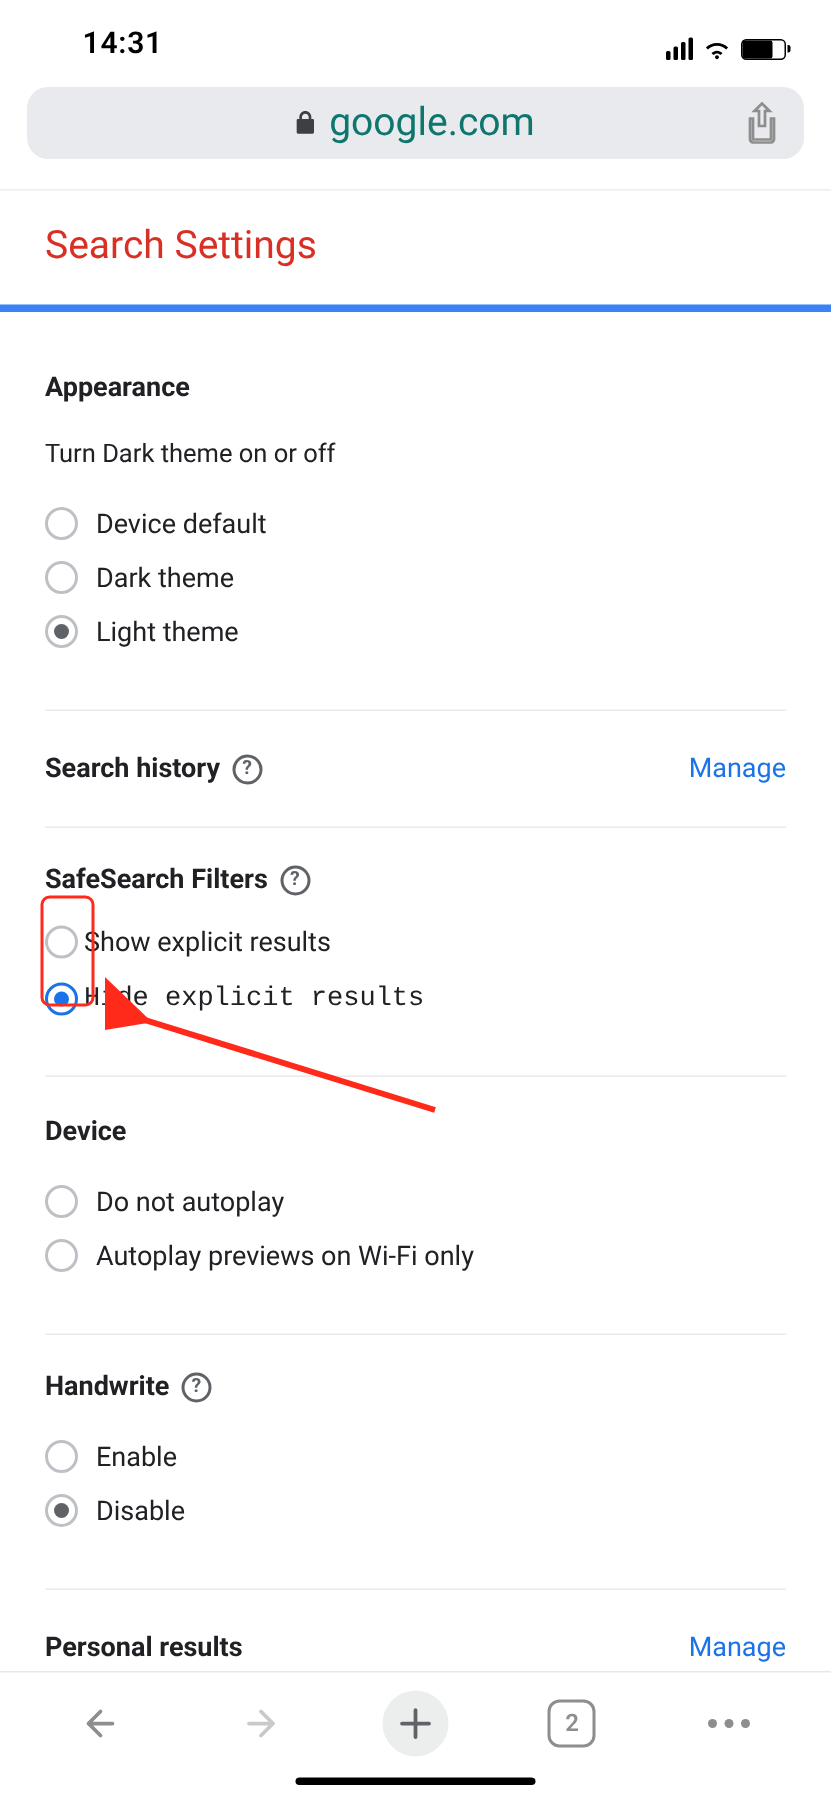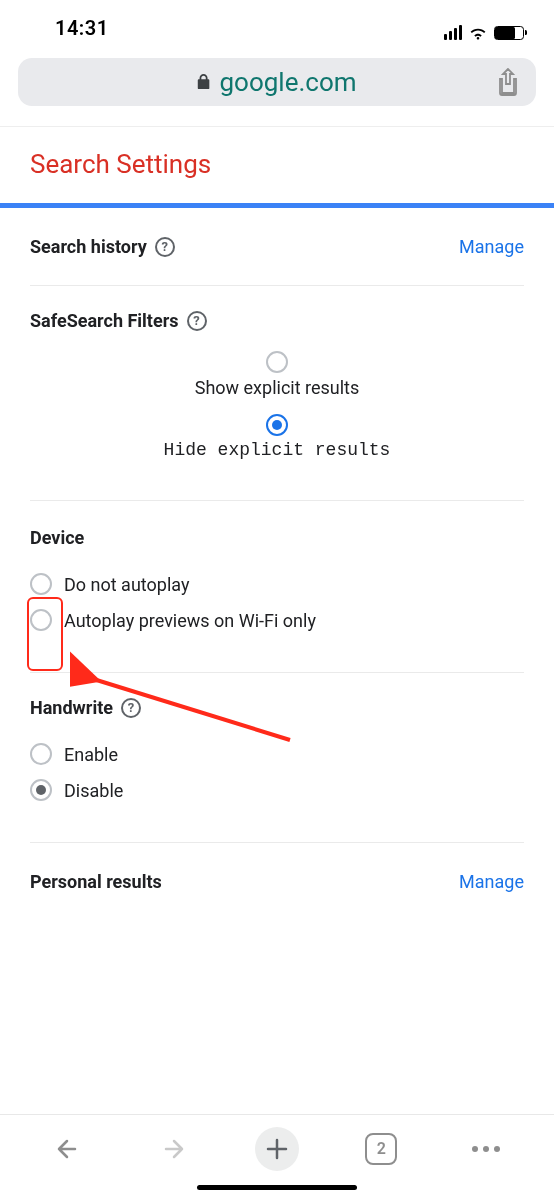--- a/index.html
+++ b/index.html
@@ -130,21 +130,21 @@
       font-size:16px; font-weight:600; color:#8e8e8e;
     }
     .more-dots { display:flex; gap:5px; }
     .more-dots span { width:6px; height:6px; border-radius:50%; background:#8e8e8e; }
 
     .home-indicator {
       position:absolute; bottom:8px; left:50%; transform:translateX(-50%);
       width:160px; height:5px; background:#000; border-radius:3px;
     }
     .ss-group { padding-top: 14px; }
-    .ss-group .radio-item { gap: 4px; padding:6px 0;flex-direction:column; }
+    .ss-group .radio-item { gap: 4px; padding:6px 0; }
     .ss-group .radio-item:nth-child(2) { padding-top: 10px; font-family: Liberation Mono, monospace; }
   </style>
 </head>
 <body>
 
 <div class="status-bar">
   <div class="status-time">14:31</div>
   <div class="status-icons">
     <div class="signal-icon">
       <div class="signal-bar"></div>
@@ -175,20 +175,39 @@
         </svg>
     </div>
   </div>
 </div>
 <hr class="hr-top">
 
 <div class="page-title">Search Settings</div>
 
 <div class="content">
 
+  <div class="section">
+    <div class="section-title">Appearance</div>
+    <div class="section-sub">Turn Dark theme on or off</div>
+    <div class="radio-group">
+      <div class="radio-item">
+        <div class="radio-circle"></div>
+        <span class="radio-label">Device default</span>
+      </div>
+      <div class="radio-item">
+        <div class="radio-circle"></div>
+        <span class="radio-label">Dark theme</span>
+      </div>
+      <div class="radio-item">
+        <div class="radio-circle selected-dark"></div>
+        <span class="radio-label">Light theme</span>
+      </div>
+    </div>
+    <hr class="divider">
+  </div>
 
   <div class="section row-between" style="padding-top:28px">
     <div class="section-title">
       <span>Search history</span>
       <span class="help-icon">?</span>
     </div>
     <span class="manage-link">Manage</span>
   </div>
   <hr class="divider" style="margin-top:28px">
 

